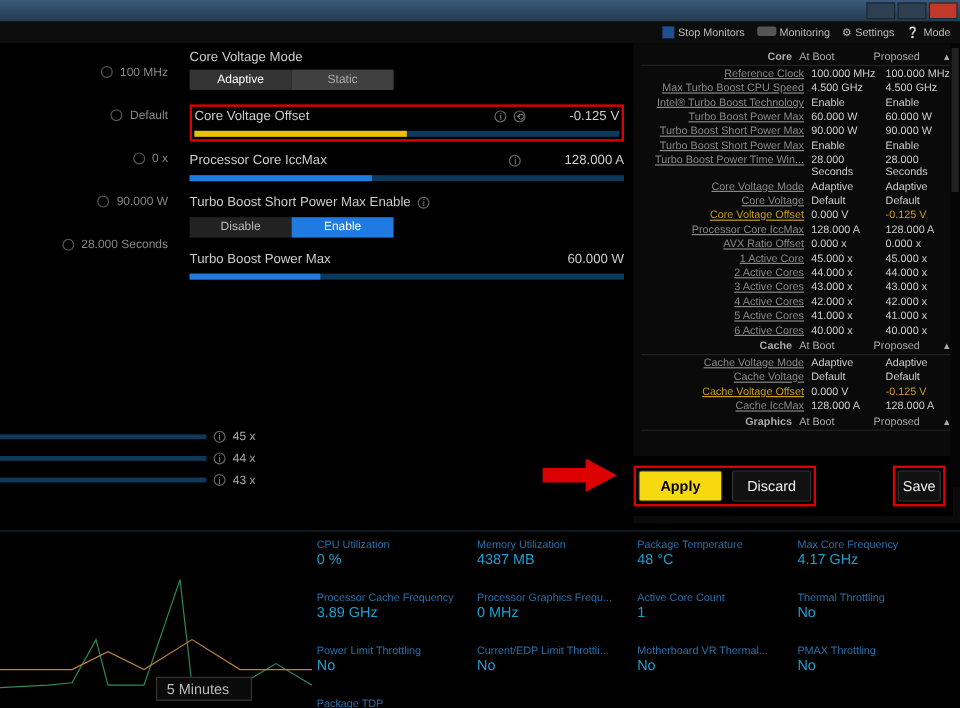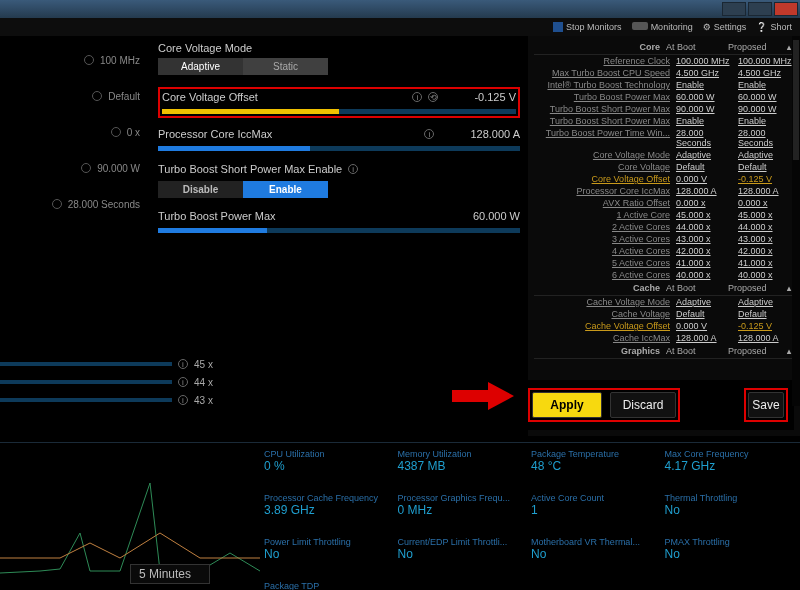--- a/index.html
+++ b/index.html
@@ -46,36 +46,36 @@
   .setting { margin-bottom:12px; }
   .setting .label { color:#ccc; font-size:11px; display:flex; align-items:center; gap:6px;}
   .track { height:5px; background:#0d3a5a; margin-top:6px; position:relative; }
   .track .fill { position:absolute; top:0; left:0; height:5px; }
   .tabs { display:flex; margin-bottom:8px; }
   .tab { flex:1; text-align:center; padding:3px 0; font-size:10px; }
   .tab.active { background:#333; color:#fff; }
   .tab.inactive { background:#404040; color:#aaa; }
   .redbox { border:2px solid #d00; padding:2px; }
   .toggle { display:flex; width:170px; margin-top:6px; }
-  .toggle div { flex:1; text-align:center; font-size:10px; padding:3px 0;font-weight:bold;}
+  .toggle div { flex:1; text-align:center; font-size:10px; padding:3px 0;}
   .toggle .off { background:#222; color:#bbb; }
   .toggle .on { background:#1f7be0; color:#fff; }
   .info-icon { width:10px;height:10px;border:1px solid #666;border-radius:50%;display:inline-block;font-size:8px;line-height:9px;text-align:center;color:#888;}
 
   
   .rightpanel {
     width: 272px; background:#0a0a0a; padding:4px 6px; font-size:9px;
     display:flex; flex-direction:column;
   }
   .secthdr { display:flex; color:#aaa; font-size:9px; border-bottom:1px solid #222; padding:2px 0;}
   .secthdr .c1 { flex:1; text-align:right; font-weight:bold;}
   .secthdr .c2,.secthdr .c3 { width:62px; padding-left:6px;}
   .row { display:flex; padding:1px 0; }
   .row .k { flex:1; text-align:right; color:#888;text-decoration:underline; }
-  .row .v1,.row .v2 { width:62px; padding-left:6px; color:#ccc;text-decoration:underline;}
+  .row .v1,.row .v2 { width:62px; padding-left:6px; color:#ccc;}
   .row.hl .k { color:#c99a1b; }
   .row.hl .v2 { color:#c99a1b; }
   
   .actionbar {
     display:flex; gap:8px; padding:8px 6px; align-items:center; background:#000;
     position:absolute; right:6px; top:380px; width:272px;
   }
   .btn { height:26px; border:1px solid #333; background:#111; color:#eee;
     font-size:12px; display:flex; align-items:center; justify-content:center;
     border-radius:2px;}
@@ -129,21 +129,21 @@
 <div class="menubar">
   <span>
       <span class="blueicon"></span>
       <span>Stop Monitors</span>
     </span>
   <span>
       <span class="grayicon"></span>
       <span>Monitoring</span>
     </span>
   <span>⚙ <span>Settings</span></span>
-  <span>❔ <span>Short</span></span>
+  <span>❔ <span>Mode</span></span>
 </div>
 
 <div class="app">
   <div class="leftcol" id="leftcol">
       <div class="leftrow">
         <span class="radio"></span>
         <span>100 MHz</span>
       </div>
       <div class="leftrow">
         <span class="radio"></span>

